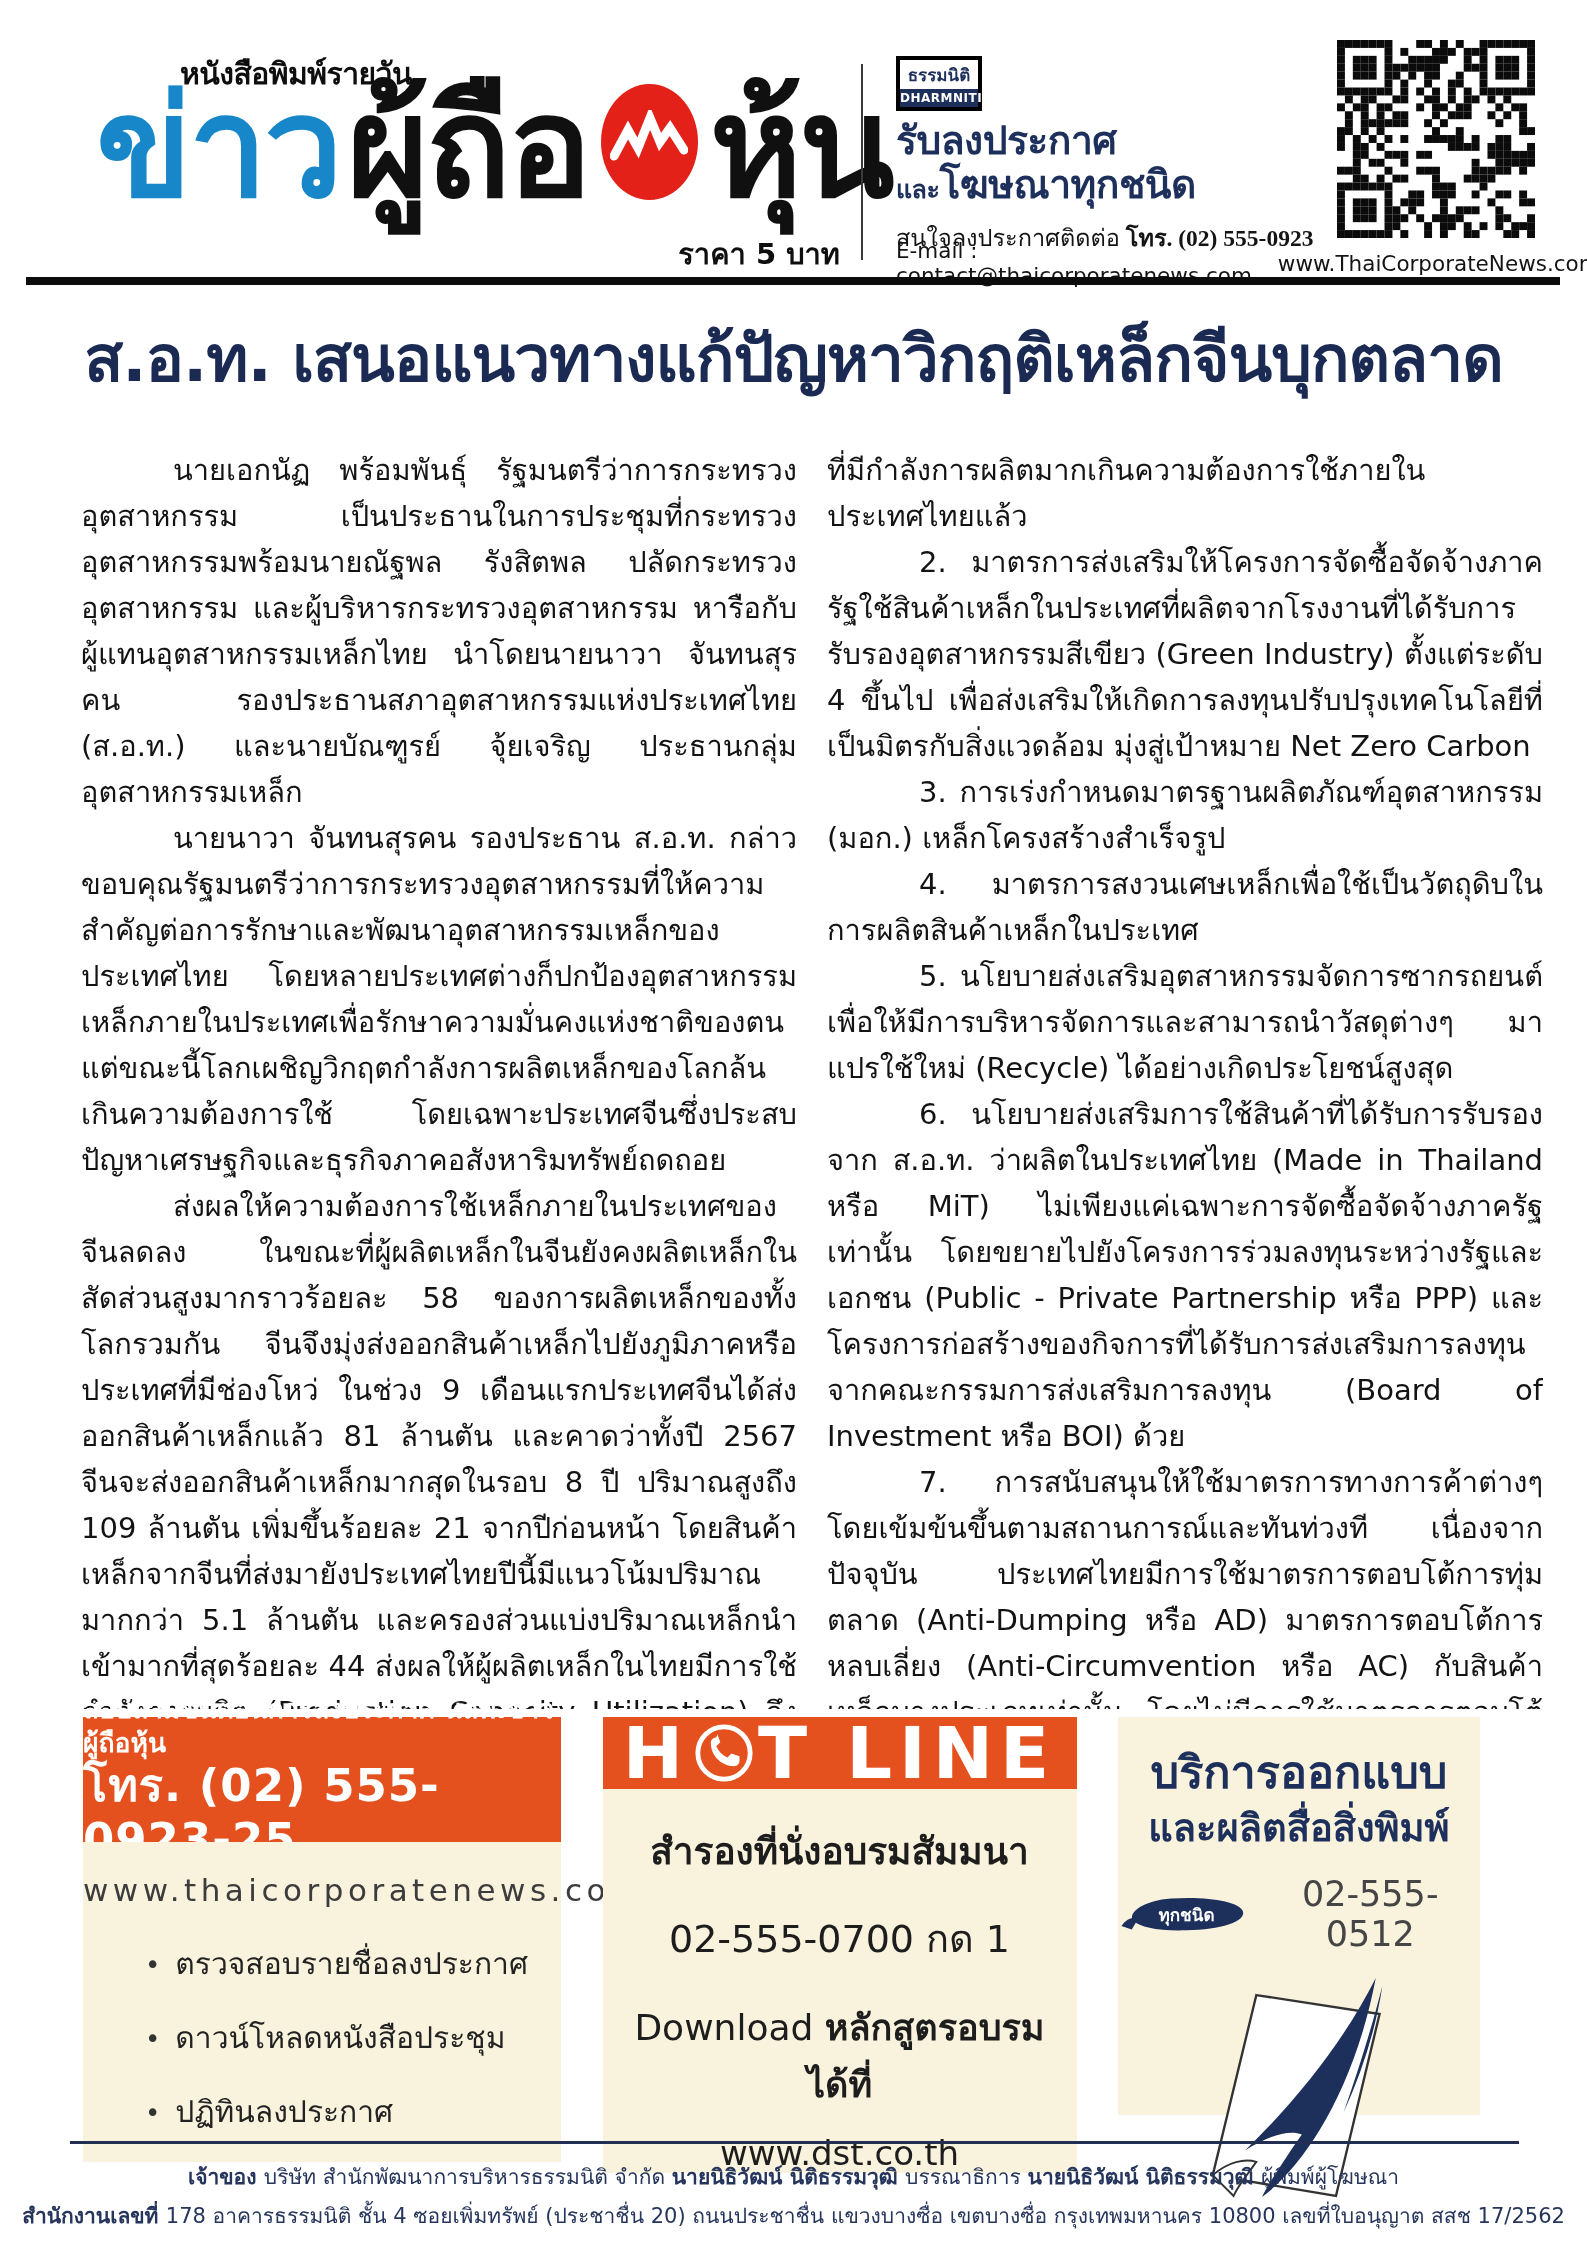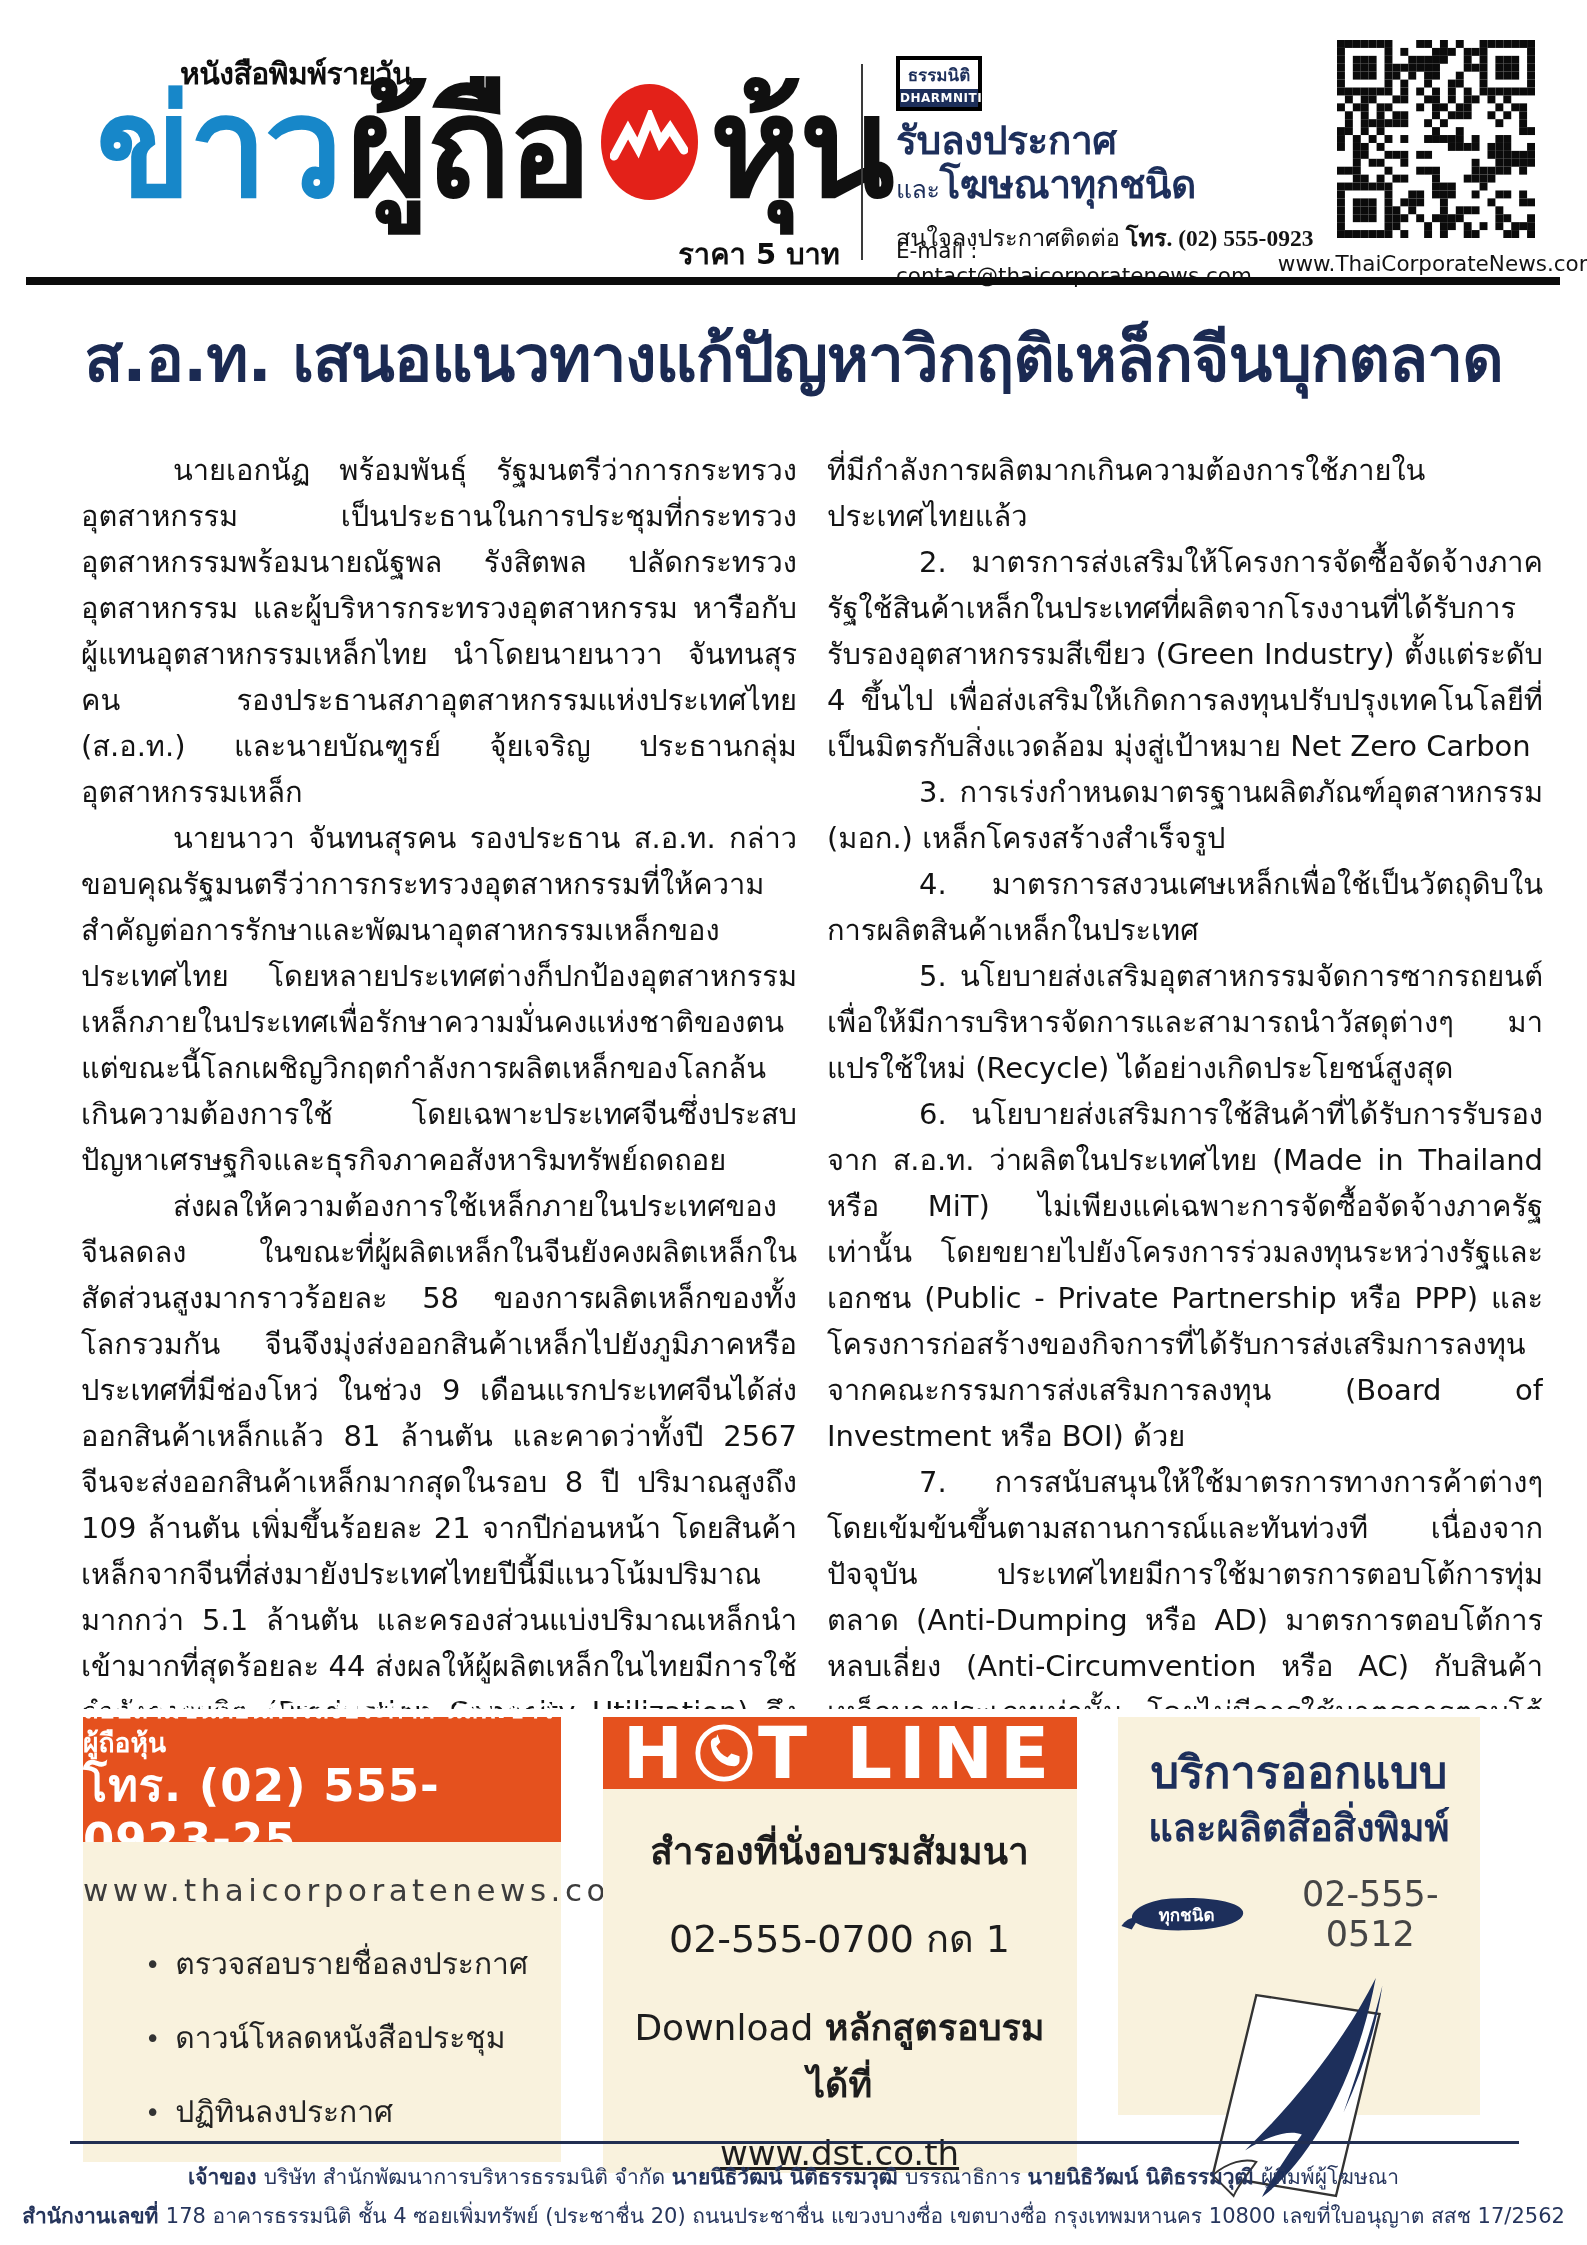--- a/index.html
+++ b/index.html
@@ -20,21 +20,21 @@
                  align-items:center; justify-content:center; }
   .price { left:630px; top:231px; width:210px; text-align:right; font-size:29px; font-weight:700; color:#0e0e0e; }
   .vdiv { left:861px; top:64px; width:2px; height:196px; background:#3a3a3a; }
 
   .pub-block { left:896px; top:56px; width:430px; }
   .brand-badge { width:86px; border:4px solid #000000; background:#fff; }
   .brand-badge .th { font-size:17px; font-weight:700; color:#1d2f5b; text-align:center; padding:1px 0; }
   .brand-badge .en { font-size:12px; font-weight:700; color:#ffffff; background:#1d2f5b; text-align:center; padding:2px 0; letter-spacing:0.5px; }
   .ad-line1 { margin-top:8px; font-size:39px; font-weight:800; color:#1d2f5b; line-height:1.12; letter-spacing:-0.5px; }
   .ad-line2 { font-size:39px; font-weight:800; color:#1d2f5b; line-height:1.12; letter-spacing:-0.5px; }
-  .ad-line2 .small { font-size:25px; font-weight:400; }
+  .ad-line2 .small { font-size:25px; font-weight:700; }
   .contact-line { margin-top:13px; font-size:23.5px; color:#141414;font-family:Liberation Serif, serif; }
   .contact-line b { font-weight:700; }
   .email-row { left:896px; top:238px; width:665px; display:flex; align-items:center; gap:13px; font-size:21.5px; color:#141414; }
   .email-sep { width:2px; height:26px; background:#666; }
 
   .qr { left:1337px; top:40px; width:198px; height:198px; background:#fff; }
 
   .black-rule { left:26px; top:277px; width:1534px; height:8px; background:#0c0c0c; }
 
   
@@ -65,21 +65,21 @@
   .inq-bullets .dot { margin-right:15px; font-size:26px; color:#333; }
 
   .hot-title { font-size:72px; font-weight:600; letter-spacing:7px; display:flex; align-items:center; line-height:1; }
   .hot-phone-icon { width:62px; height:62px; margin:0 3px; }
   .hot-body { text-align:center; color:#1d1d1d; }
   .hot-l1 { margin-top:32px; font-size:37px; font-weight:700; }
   .hot-l2 { margin-top:28px; font-size:38px; font-weight:500; }
   .hot-l3 { margin-top:30px; font-size:36px; }
   .hot-l3 .en { font-weight:500; }
   .hot-l3 .th { font-weight:700; }
-  .hot-l4 { margin-top:20px; font-size:34px; font-weight:500;text-decoration:underline; }
+  .hot-l4 { margin-top:20px; font-size:34px; font-weight:500; }
 
   .des-t1 { font-size:45px; font-weight:800; color:#1d2f5b; line-height:1.15; }
   .des-t2 { margin-top:8px; font-size:38px; font-weight:800; color:#1d2f5b; line-height:1.15; }
   .des-badge-row { margin-top:24px; display:flex; align-items:center; justify-content:center; gap:14px; }
   .des-phone { font-size:35px; color:#454545; font-weight:500; }
   .des-emblem { margin-top:18px; }
 
   
   .footer-rule { left:70px; top:2141px; width:1449px; height:3px; background:#222f52; }
   .footer-line { left:0; width:1587px; text-align:center; font-size:21px; color:#26355c; }

